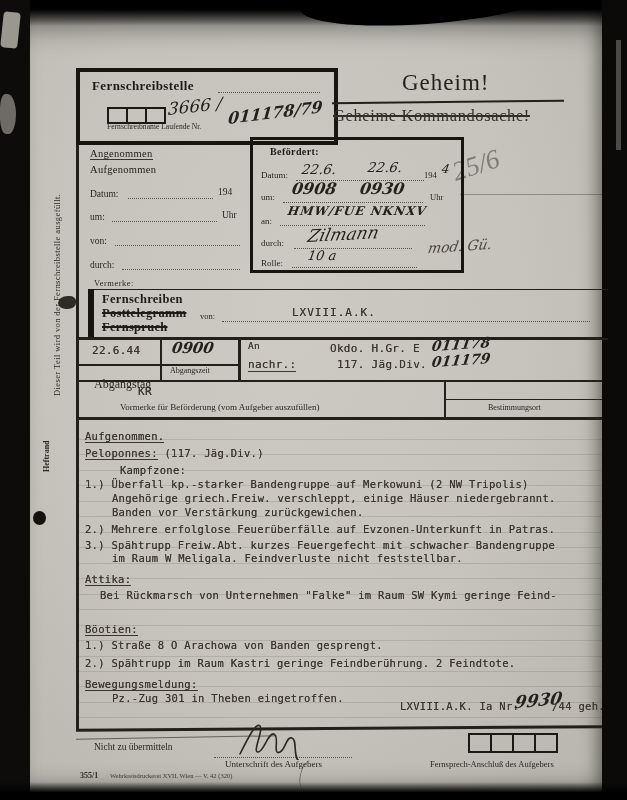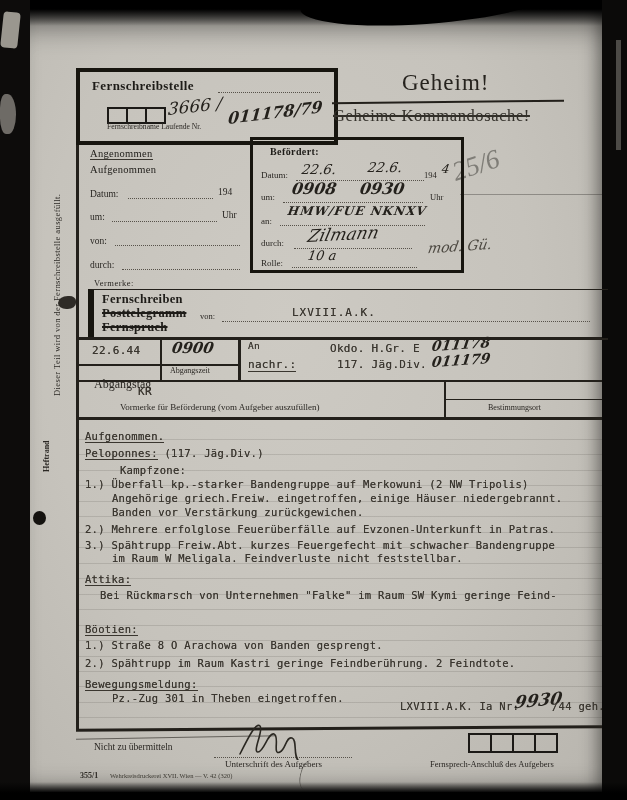--- a/index.html
+++ b/index.html
@@ -137,21 +137,21 @@
   <div class="abs serif lbl" style="left:488px;top:403px;font-size:8px;">Bestimmungsort</div>
   <div class="abs rule" style="left:76px;top:417px;width:526px;height:2.5px;"></div>
 
   <div class="abs" style="left:79px;top:424px;width:523px;height:300px;
               background:repeating-linear-gradient(180deg, rgba(0,0,0,0) 0 14.5px, rgba(50,46,40,.14) 14.5px 15.5px);"></div>
 
   <div class="abs typed msgline" style="left:85px;top:430px;"><span class="uline">Aufgenommen.</span></div>
   <div class="abs typed msgline" style="left:85px;top:447px;"><span class="uline">Peloponnes:</span><span> (117. Jäg.Div.)</span></div>
   <div class="abs typed msgline" style="left:120px;top:464px;">Kampfzone:</div>
   <div class="abs typed msgline" style="left:85px;top:478px;">1.) Überfall kp.-starker Bandengruppe auf Merkowuni (2 NW Tripolis)</div>
-  <div class="abs typed msgline" style="left:112px;top:492px;">Angehörige griech.Freiw. eingetroffen, einige Häuser niedergebrannt.</div>
+  <div class="abs typed msgline" style="left:112px;top:492px;">Angehörige griech.Freiw. verschleppt, einige Häuser niedergebrannt.</div>
   <div class="abs typed msgline" style="left:112px;top:506px;">Banden vor Verstärkung zurückgewichen.</div>
   <div class="abs typed msgline" style="left:85px;top:523px;">2.) Mehrere erfolglose Feuerüberfälle auf Evzonen-Unterkunft in Patras.</div>
   <div class="abs typed msgline" style="left:85px;top:539px;">3.) Spähtrupp Freiw.Abt. kurzes Feuergefecht mit schwacher Bandengruppe</div>
   <div class="abs typed msgline" style="left:112px;top:552px;">im Raum W Meligala. Feindverluste nicht feststellbar.</div>
   <div class="abs typed msgline" style="left:85px;top:573px;"><span class="uline">Attika:</span></div>
   <div class="abs typed msgline" style="left:100px;top:589px;">Bei Rückmarsch von Unternehmen "Falke" im Raum SW Kymi geringe Feind-</div>
   <div class="abs typed msgline" style="left:85px;top:623px;"><span class="uline">Böotien:</span></div>
   <div class="abs typed msgline" style="left:85px;top:639px;">1.) Straße 8 O Arachowa von Banden gesprengt.</div>
   <div class="abs typed msgline" style="left:85px;top:657px;">2.) Spähtrupp im Raum Kastri geringe Feindberührung. 2 Feindtote.</div>
   <div class="abs typed msgline" style="left:85px;top:678px;"><span class="uline">Bewegungsmeldung:</span></div>

